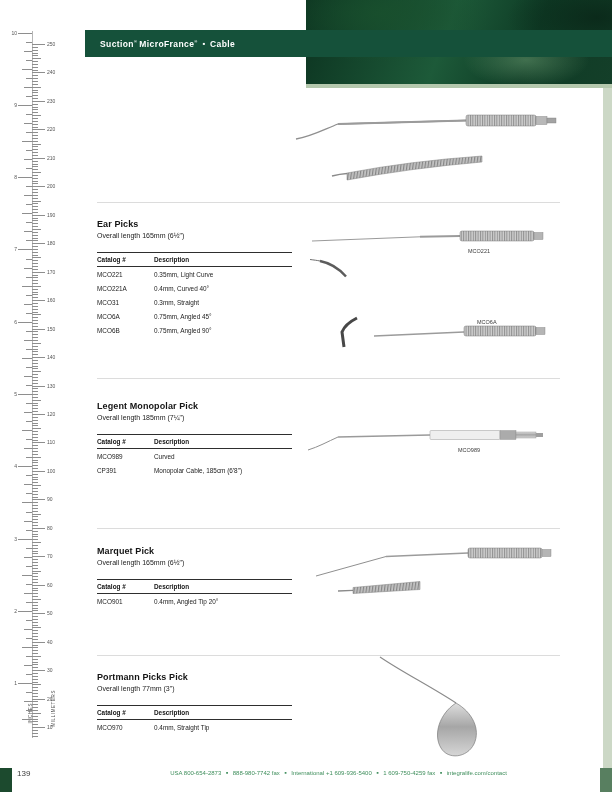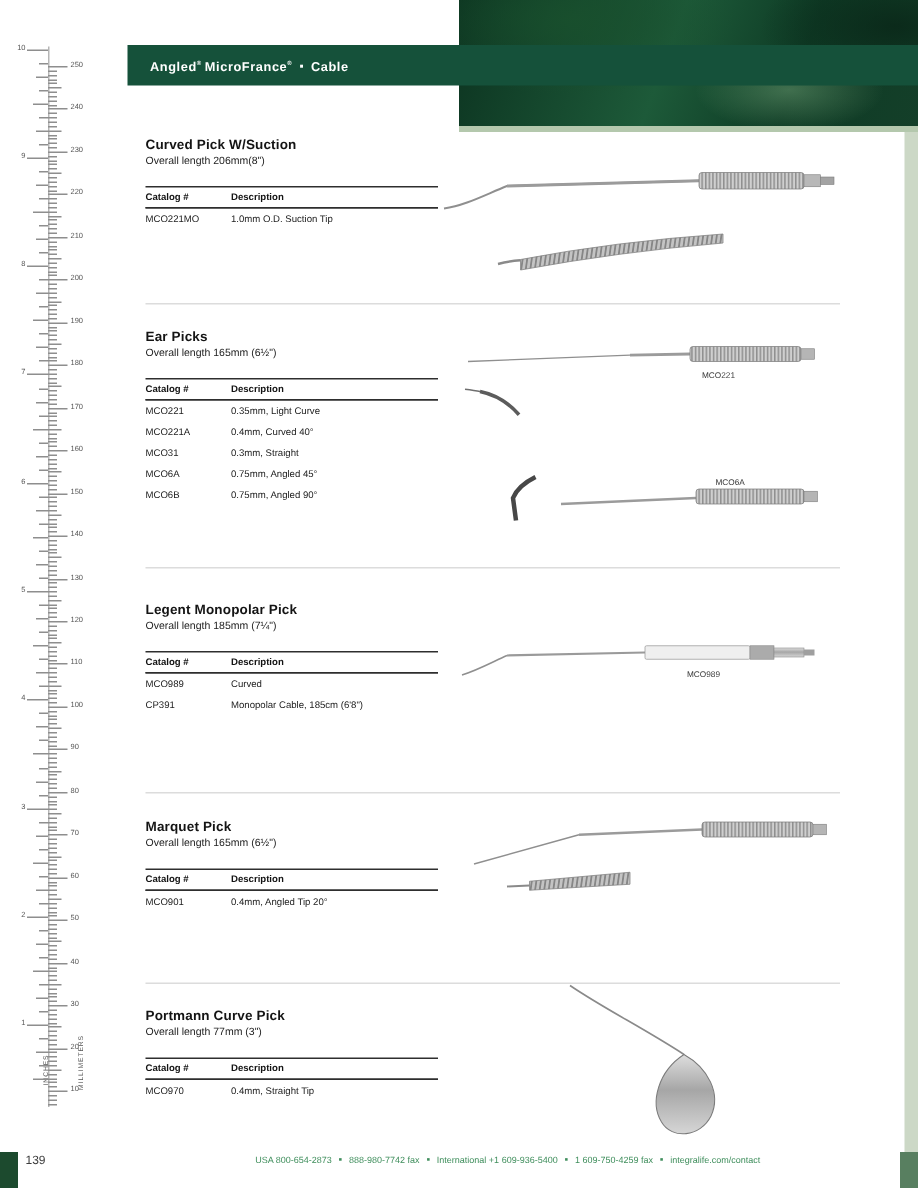--- a/index.html
+++ b/index.html
@@ -86,21 +86,21 @@
       <pattern id="ribs" width="3" height="14" patternUnits="userSpaceOnUse" patternTransform="rotate(8)">
         <rect width="3" height="14" fill="#c4c4c4"></rect>
           <rect width="1.2" height="14" fill="#868686"></rect>
       </pattern>
     </defs>
   </svg>
 
   <div class="hero"></div>
   <div class="hero-accent"></div>
   <div class="title-bar">
-    <span class="t"><span>Angled</span><sup>®</sup><span class="b2">MicroFrance</span><sup>®</sup></span>
+    <span class="t"><span>Suction</span><sup>®</sup><span class="b2">MicroFrance</span><sup>®</sup></span>
     <span class="bullet">■</span>
     <span class="t">Cable</span>
   </div>
 
   <div class="right-strip"></div>
   <div class="corner-br"></div>
   <div class="corner-bl"></div>
 
   <div class="ruler">
     <div class="rl-unit" style="left:24px; top:703px;">INCHES</div>
@@ -462,118 +462,100 @@
       <div class="rl-tick" style="left: 20px; top: 701.284px; width: 8px;"></div>
       <div class="rl-tick" style="left: 22px; top: 710.32px; width: 6px;"></div>
       <div class="rl-tick" style="left: 18px; top: 719.356px; width: 10px;"></div>
     </div>
 
   <div class="divider" style="top:202px"></div>
   <div class="divider" style="top:378px"></div>
   <div class="divider" style="top:528px"></div>
   <div class="divider" style="top:655px"></div>
 
-  <section class="product p1">
-    <h2>Curved Pick W/Suction</h2>
-    <p class="sub">Overall length 206mm(8")</p>
+
+  <section class="product p3">
+    <h2>Legent Monopolar Pick</h2>
+    <p class="sub">Overall length 185mm (7¼")</p>
     <table class="spec">
       <thead>
           <tr>
         <th class="cat">Catalog #</th>
         <th>Description</th>
       </tr>
         </thead>
       <tbody>
           <tr>
-            <td class="cat">MCO221MO</td>
-            <td>1.0mm O.D. Suction Tip</td>
+            <td class="cat">MCO989</td>
+            <td>Curved</td>
+          </tr>
+          <tr>
+            <td class="cat">CP391</td>
+            <td>Monopolar Cable, 185cm (6'8")</td>
           </tr>
         </tbody>
     </table>
   </section>
 
-  <section class="product p3">
-    <h2>Legent Monopolar Pick</h2>
-    <p class="sub">Overall length 185mm (7¼")</p>
+  <section class="product p2">
+    <h2>Ear Picks</h2>
+    <p class="sub">Overall length 165mm (6½")</p>
     <table class="spec">
       <thead>
           <tr>
         <th class="cat">Catalog #</th>
         <th>Description</th>
       </tr>
         </thead>
       <tbody>
           <tr>
-            <td class="cat">MCO989</td>
-            <td>Curved</td>
-          </tr>
-          <tr>
-            <td class="cat">CP391</td>
-            <td>Monopolar Cable, 185cm (6'8")</td>
+            <td class="cat">MCO221</td>
+            <td>0.35mm, Light Curve</td>
+          </tr>
+          <tr>
+            <td class="cat">MCO221A</td>
+            <td>0.4mm, Curved 40°</td>
+          </tr>
+          <tr>
+            <td class="cat">MCO31</td>
+            <td>0.3mm, Straight</td>
+          </tr>
+          <tr>
+            <td class="cat">MCO6A</td>
+            <td>0.75mm, Angled 45°</td>
+          </tr>
+          <tr>
+            <td class="cat">MCO6B</td>
+            <td>0.75mm, Angled 90°</td>
           </tr>
         </tbody>
     </table>
   </section>
 
-  <section class="product p2">
-    <h2>Ear Picks</h2>
+  <section class="product p4">
+    <h2>Marquet Pick</h2>
     <p class="sub">Overall length 165mm (6½")</p>
     <table class="spec">
       <thead>
           <tr>
         <th class="cat">Catalog #</th>
         <th>Description</th>
       </tr>
         </thead>
       <tbody>
           <tr>
-            <td class="cat">MCO221</td>
-            <td>0.35mm, Light Curve</td>
-          </tr>
-          <tr>
-            <td class="cat">MCO221A</td>
-            <td>0.4mm, Curved 40°</td>
-          </tr>
-          <tr>
-            <td class="cat">MCO31</td>
-            <td>0.3mm, Straight</td>
-          </tr>
-          <tr>
-            <td class="cat">MCO6A</td>
-            <td>0.75mm, Angled 45°</td>
-          </tr>
-          <tr>
-            <td class="cat">MCO6B</td>
-            <td>0.75mm, Angled 90°</td>
+            <td class="cat">MCO901</td>
+            <td>0.4mm, Angled Tip 20°</td>
           </tr>
         </tbody>
     </table>
   </section>
 
-  <section class="product p4">
-    <h2>Marquet Pick</h2>
-    <p class="sub">Overall length 165mm (6½")</p>
-    <table class="spec">
-      <thead>
-          <tr>
-        <th class="cat">Catalog #</th>
-        <th>Description</th>
-      </tr>
-        </thead>
-      <tbody>
-          <tr>
-            <td class="cat">MCO901</td>
-            <td>0.4mm, Angled Tip 20°</td>
-          </tr>
-        </tbody>
-    </table>
-  </section>
-
   <section class="product p5">
-    <h2>Portmann Curve Pick</h2>
+    <h2>Portmann Picks Pick</h2>
     <p class="sub">Overall length 77mm (3")</p>
     <table class="spec">
       <thead>
           <tr>
         <th class="cat">Catalog #</th>
         <th>Description</th>
       </tr>
         </thead>
       <tbody>
           <tr>

